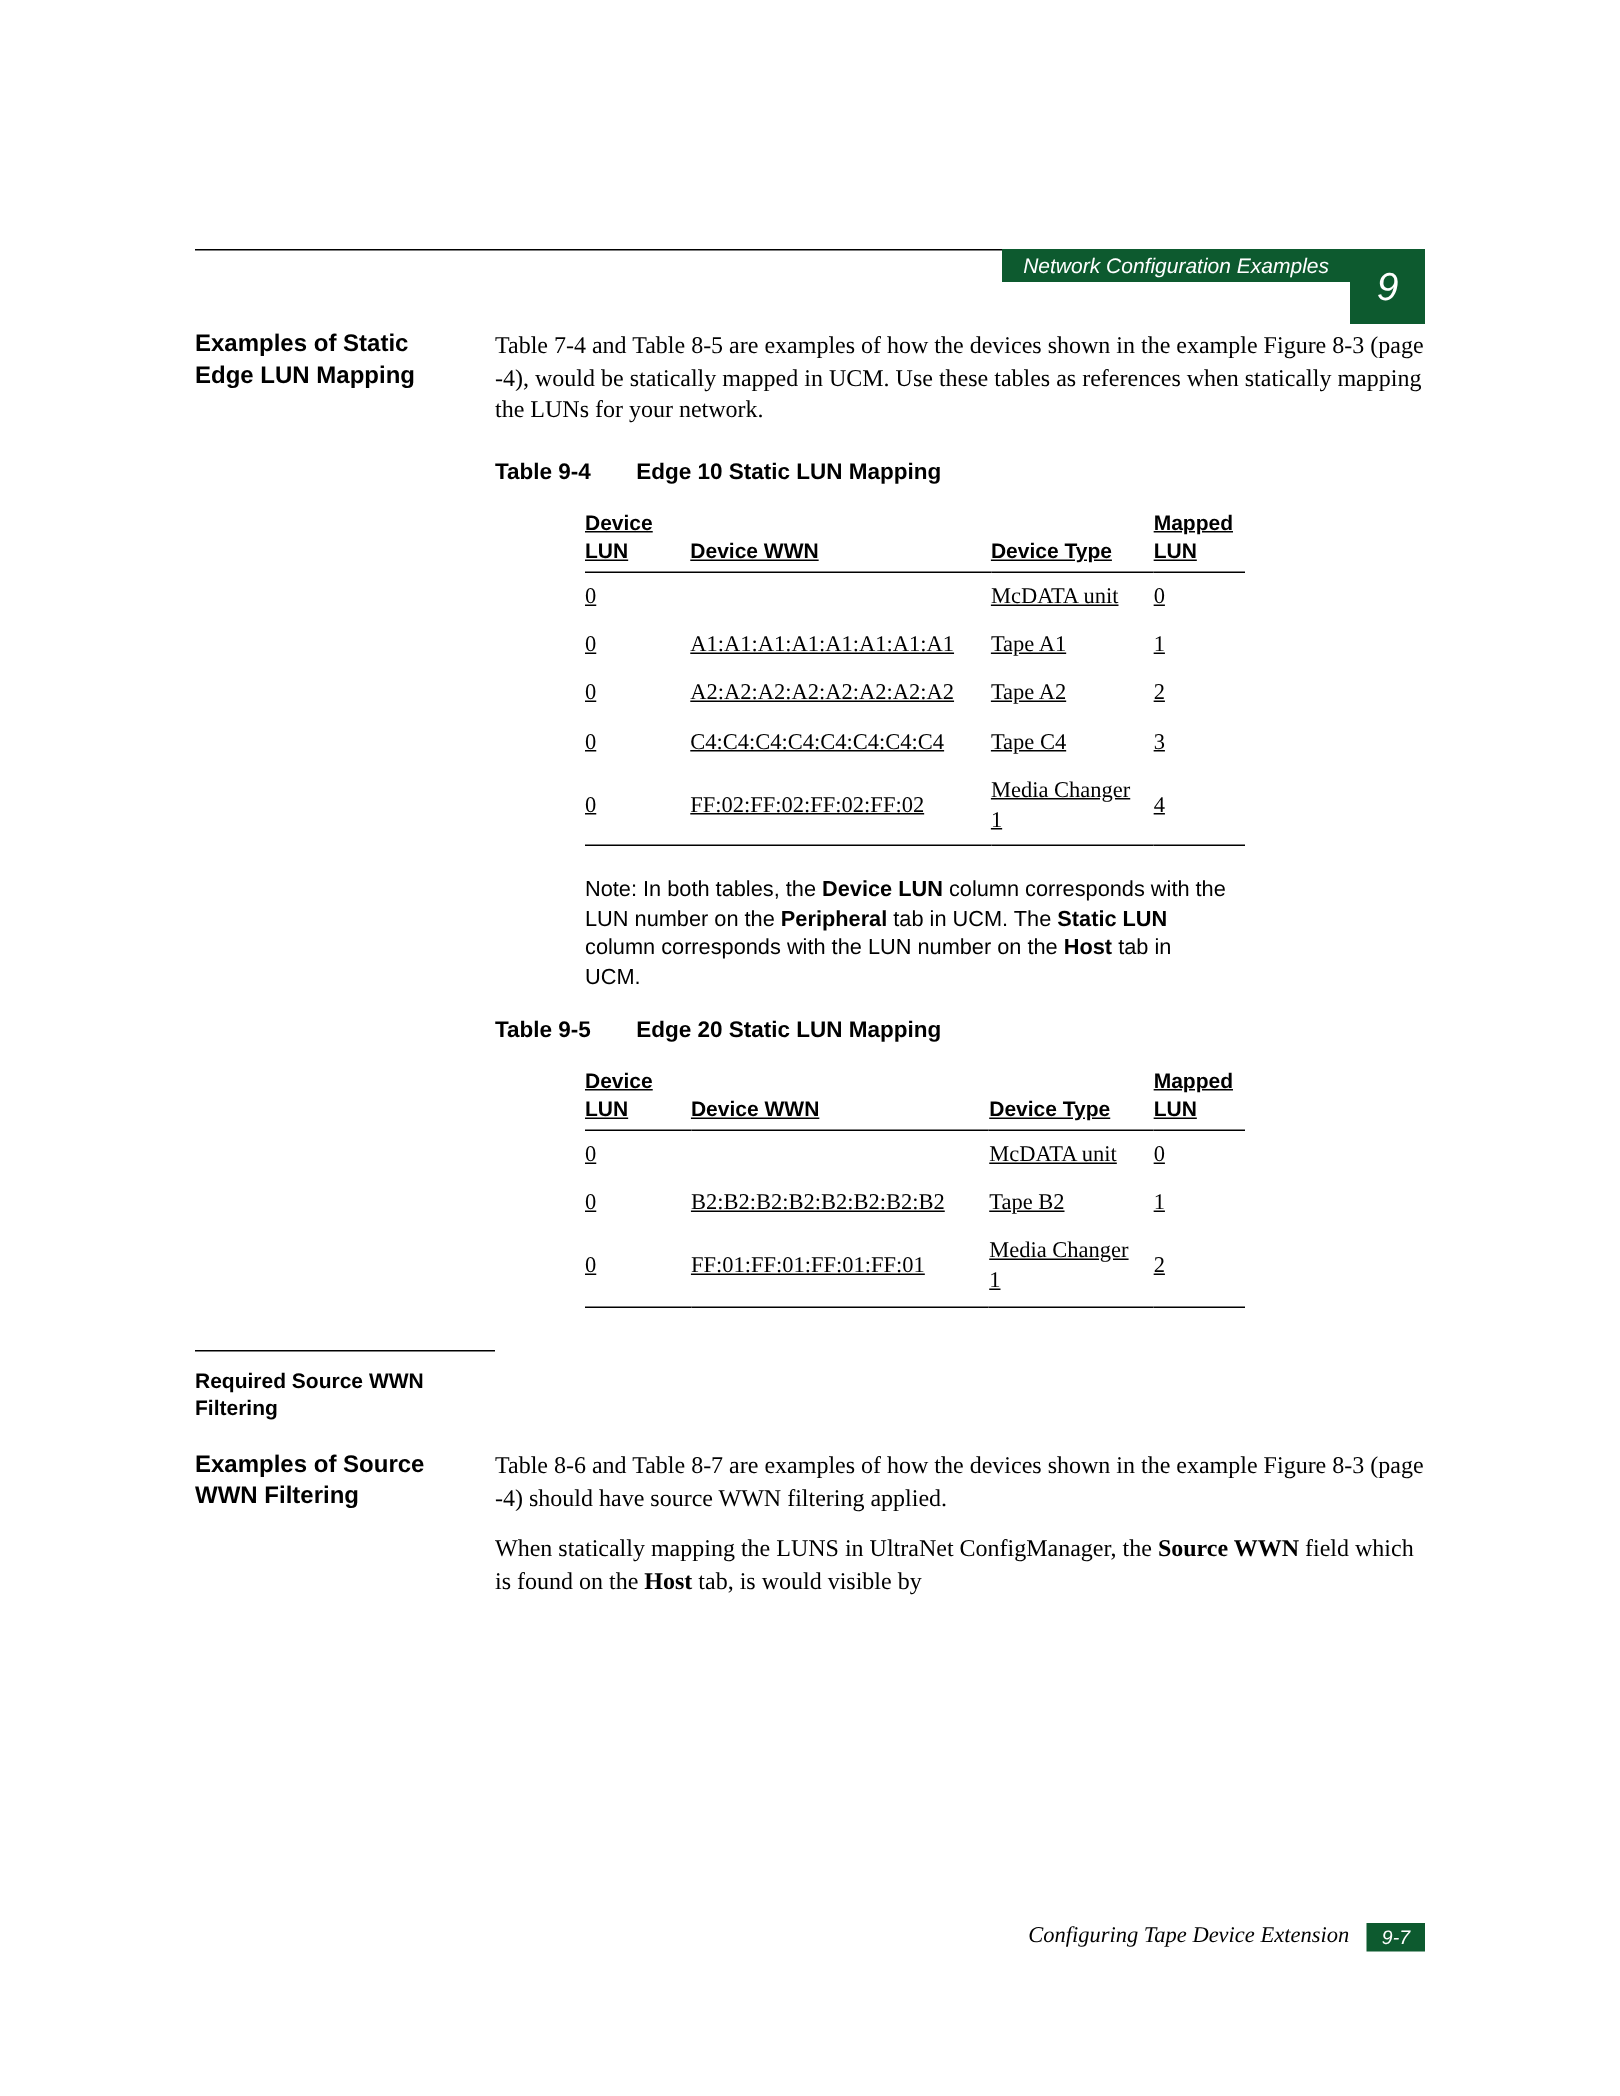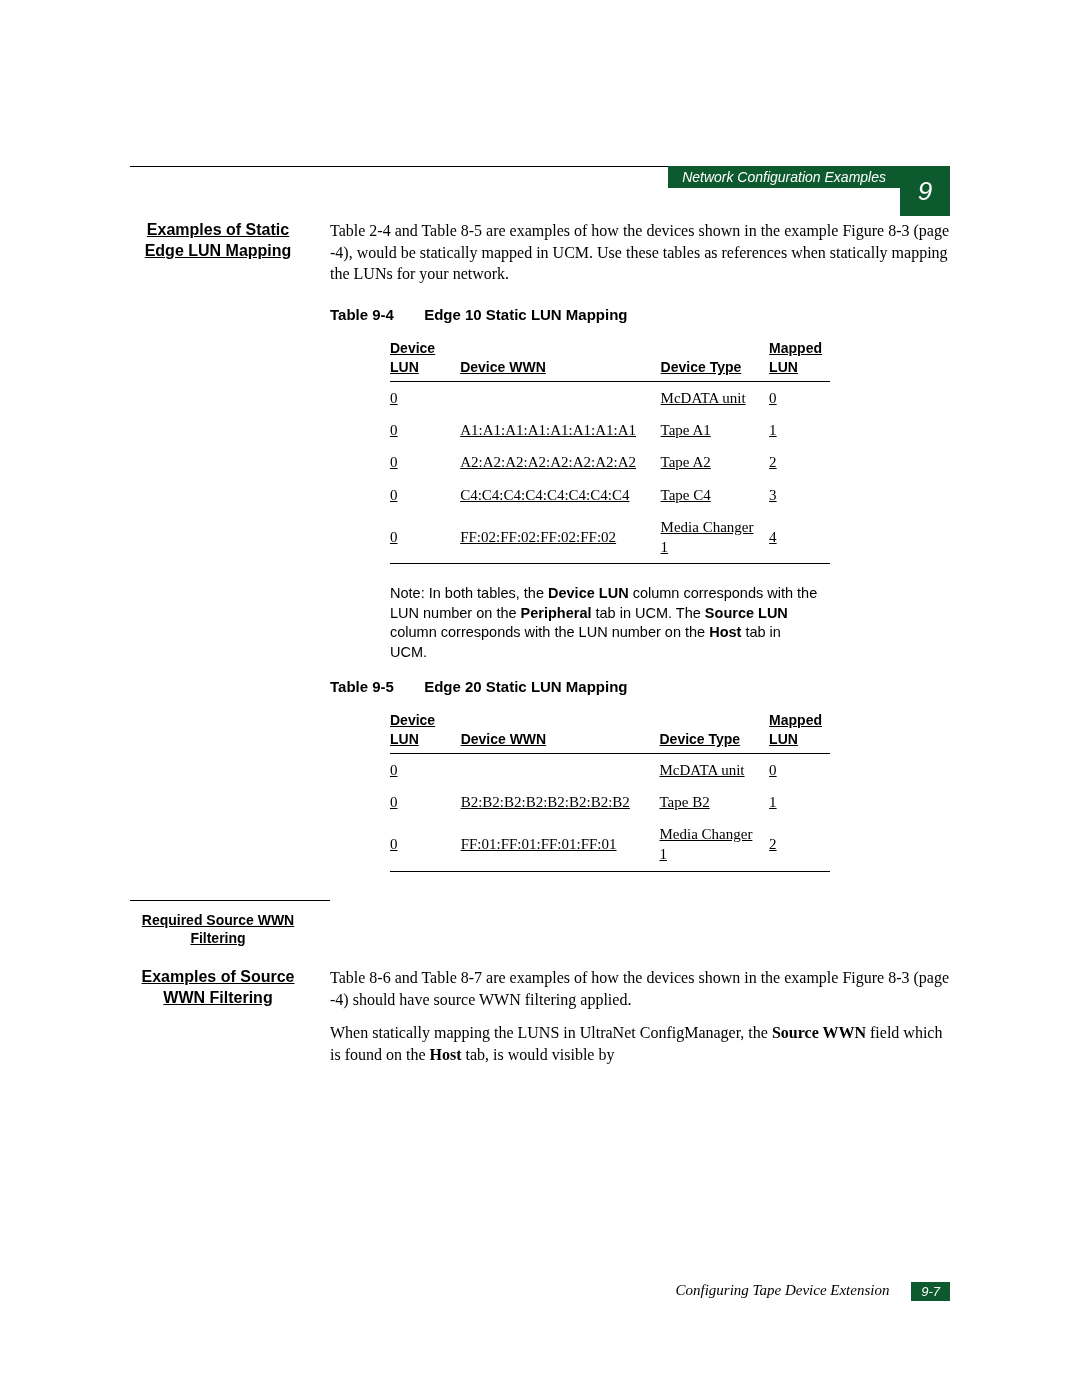--- a/index.html
+++ b/index.html
@@ -52,28 +52,27 @@
   .content {
     margin-top: 60px;
   }
   .row {
     display: flex;
     margin-bottom: 6px;
   }
   .side {
     width: 200px;
     flex: 0 0 200px;
-    text-align: center;
+    text-align: left;
     padding-right: 24px;
     font-family: Arial, Helvetica, sans-serif;
     font-weight: bold;
     font-size: 16px;
     line-height: 1.3;
     box-sizing: border-box;
-    text-decoration: underline;
   }
   .body {
     flex: 1;
     font-size: 16px;
     line-height: 1.35;
   }
   .table-caption {
     font-family: Arial, Helvetica, sans-serif;
     font-weight: bold;
     font-size: 15px;
@@ -135,39 +134,39 @@
     font-size: 15px;
   }
   .footer .pagebox {
     display: inline-block;
     background: #0d5a2f;
     color: #fff;
     font-family: Arial, Helvetica, sans-serif;
     font-style: italic;
     font-size: 13px;
     padding: 2px 10px;
-    margin-left: 18px;
+    margin-left: 8px;
     vertical-align: middle;
   }
   b { font-weight: bold; }
 </style>
 </head>
 <body>
 
 <div class="page">
 
   <div class="rule-top"></div>
   <div class="header-bar">Network Configuration Examples</div>
   <div class="chapter-box">9</div>
 
   <div class="content">
 
     <div class="row">
       <div class="side">Examples of Static Edge LUN Mapping</div>
-      <div class="body">Table 2-4 and Table 8-5 are examples of how the devices shown in the example Figure 8-3 (page -4), would be statically mapped in UCM. Use these tables as references when statically mapping the LUNs for your network.</div>
+      <div class="body">Table 7-4 and Table 8-5 are examples of how the devices shown in the example Figure 8-3 (page -4), would be statically mapped in UCM. Use these tables as references when statically mapping the LUNs for your network.</div>
     </div>
 
     <div class="row">
       <div class="side"></div>
       <div class="body">
         <div class="table-caption">
           <span class="tnum">Table 9-4</span>
           <span>Edge 10 Static LUN Mapping</span>
         </div>
         <table class="data">
@@ -208,21 +207,21 @@
               <td>0</td>
               <td>FF:02:FF:02:FF:02:FF:02</td>
               <td>Media Changer 1</td>
               <td>4</td>
             </tr>
           </tbody>
         </table>
 
         <div class="note">
           <span>Note:</span>
-          <span>In both tables, the </span><b>Device LUN</b><span> column corresponds with the LUN number on the </span><b>Peripheral</b><span> tab in UCM. The </span><b>Source LUN</b><span> column corresponds with the LUN number on the </span><b>Host</b><span> tab in UCM.</span>
+          <span>In both tables, the </span><b>Device LUN</b><span> column corresponds with the LUN number on the </span><b>Peripheral</b><span> tab in UCM. The </span><b>Static LUN</b><span> column corresponds with the LUN number on the </span><b>Host</b><span> tab in UCM.</span>
         </div>
 
         <div class="table-caption">
           <span class="tnum">Table 9-5</span>
           <span>Edge 20 Static LUN Mapping</span>
         </div>
         <table class="data">
           <thead>
             <tr>
               <th style="width:70px">Device<br>LUN</th>

